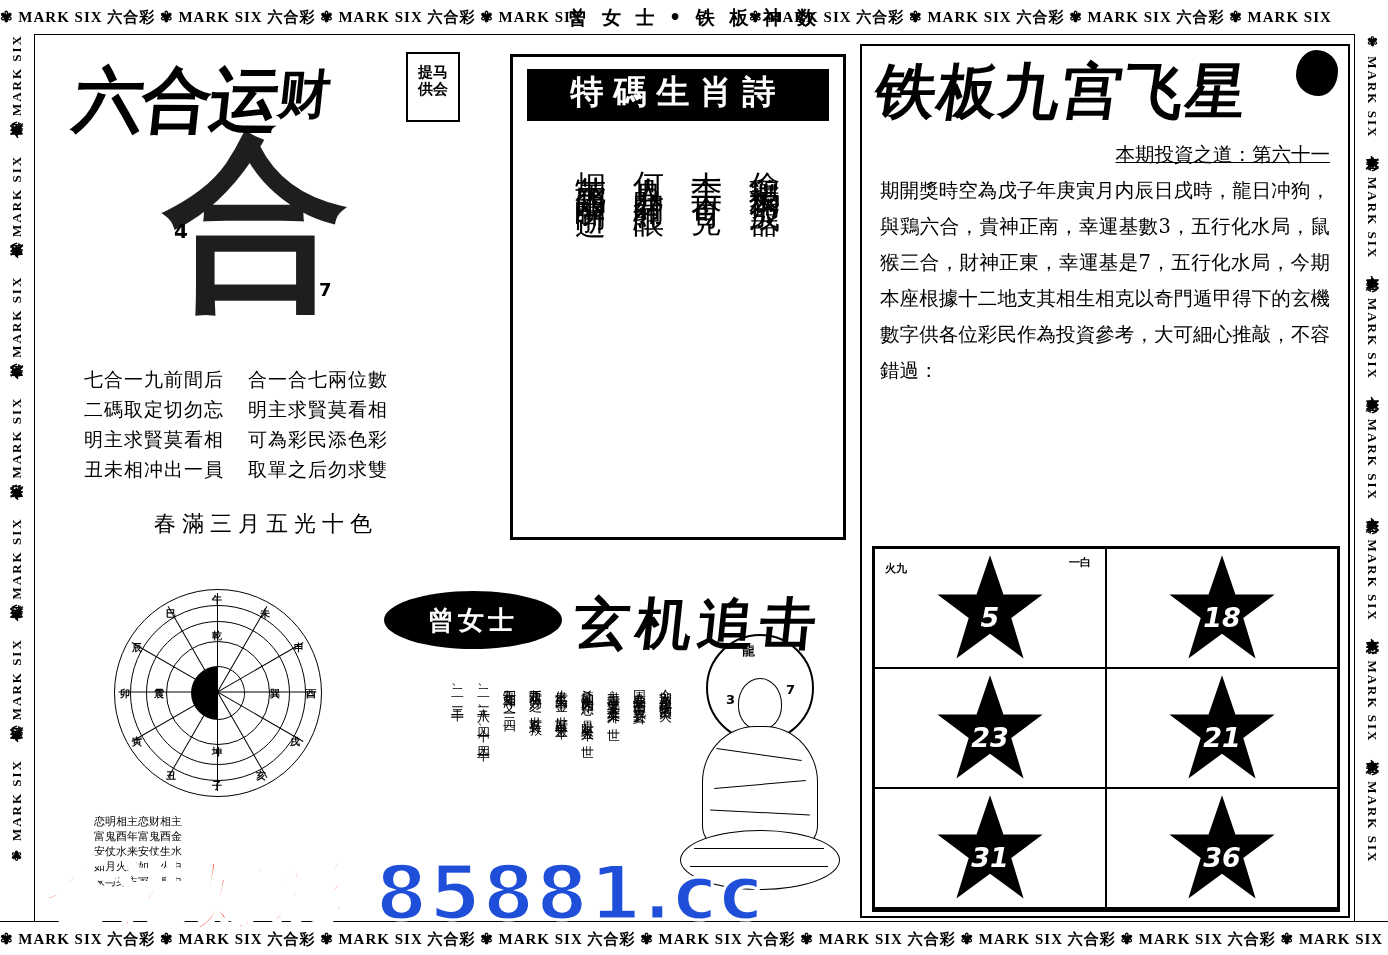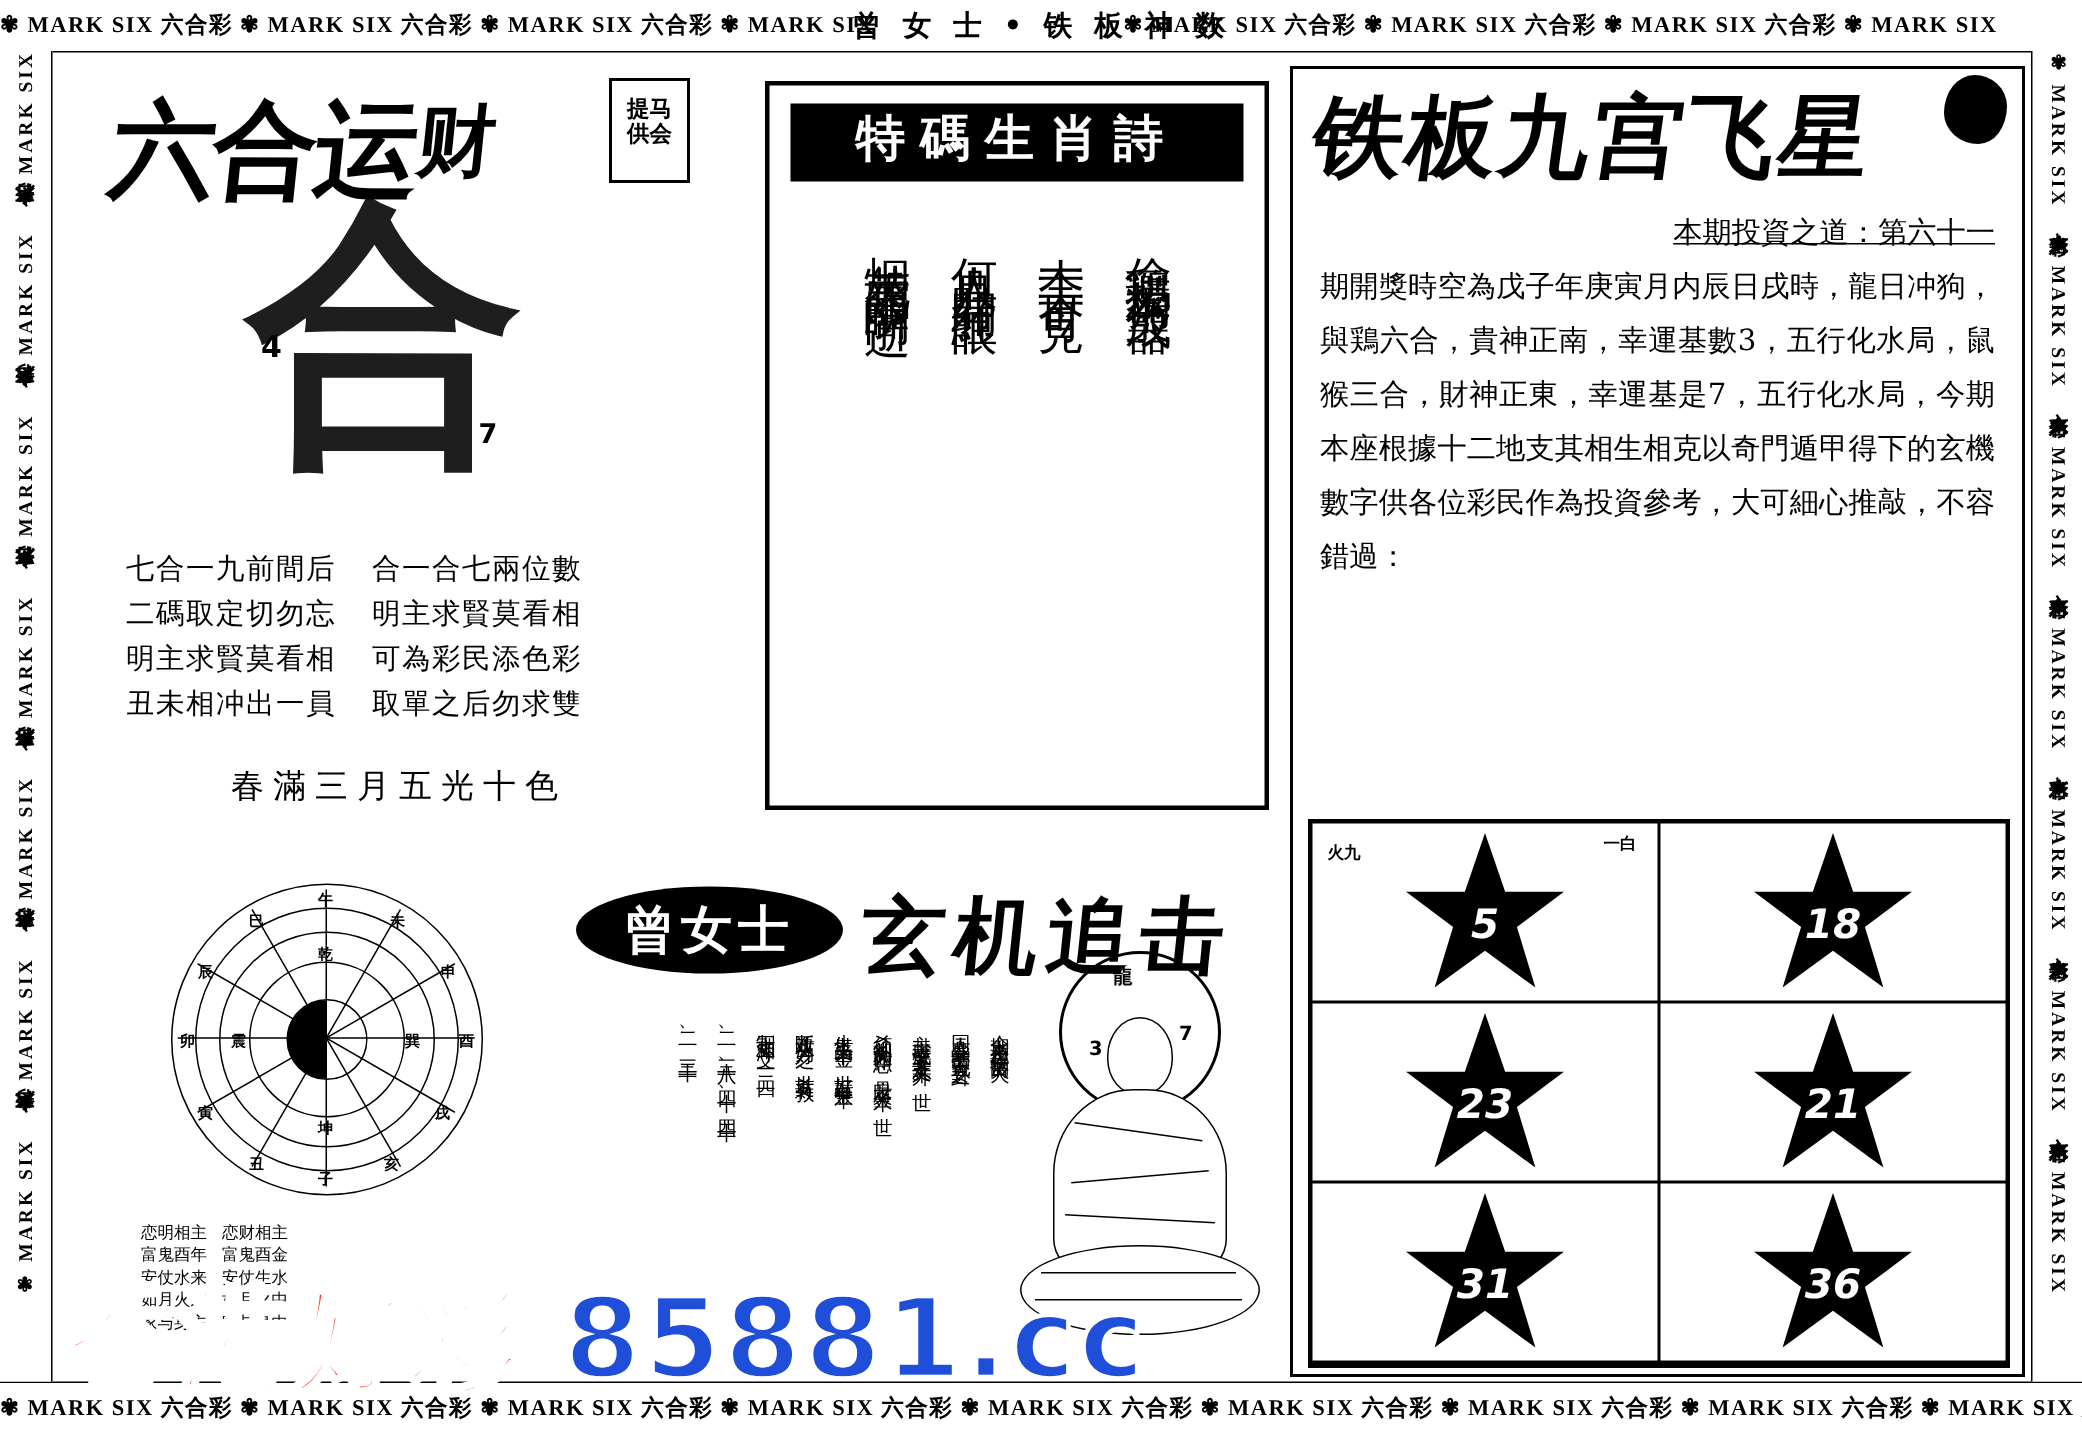--- a/index.html
+++ b/index.html
@@ -85,27 +85,27 @@
          background:linear-gradient(90deg,#000 50%,#fff 50%);border:1.5px solid #000;}
   .taiji:before,.taiji:after{content:"";position:absolute;width:26px;height:26px;border-radius:50%;}
   .taiji:before{left:0;top:13px;background:#000;}
   .taiji:after{left:26px;top:13px;background:#fff;}
   .spoke{position:absolute;left:103px;top:4px;width:1px;height:198px;background:#000;
          transform-origin:50% 50%;}
   .bg-ch{position:absolute;font-size:10px;font-weight:bold;font-family:"DejaVu Serif",serif;}
 
   .legend{position:absolute;left:60px;top:780px;width:300px;font-size:11px;line-height:15px;
           font-family:"DejaVu Serif",serif;}
-  .legend .lrow{display:flex;gap:10px;}
+  .legend .lrow{display:flex;gap:0;}
   .legend .lrow span{white-space:nowrap;}
 
   
   .xj{position:absolute;left:350px;top:555px;width:470px;height:70px;}
   .xj .oval{position:absolute;left:0;top:2px;width:178px;height:58px;background:#000;
-            border-radius:50%;color:#fff;font-size:34px;font-weight:bold;text-align:center;
+            border-radius:50%;color:#fff;font-size:26px;font-weight:bold;text-align:center;
             line-height:58px;letter-spacing:4px;font-family:"DejaVu Serif",serif;}
   .xj .rest{position:absolute;left:190px;top:-2px;font-size:56px;font-weight:bold;
             font-family:"DejaVu Sans",sans-serif;letter-spacing:6px;transform:skewX(-6deg);}
 
   .xj-text{position:absolute;left:380px;top:645px;width:260px;height:230px;
            display:flex;flex-direction:row-reverse;gap:9px;font-family:"DejaVu Serif",serif;
            font-size:13px;line-height:17px;}
   .xj-text .line{writing-mode:vertical-rl;letter-spacing:2px;}
 
   

